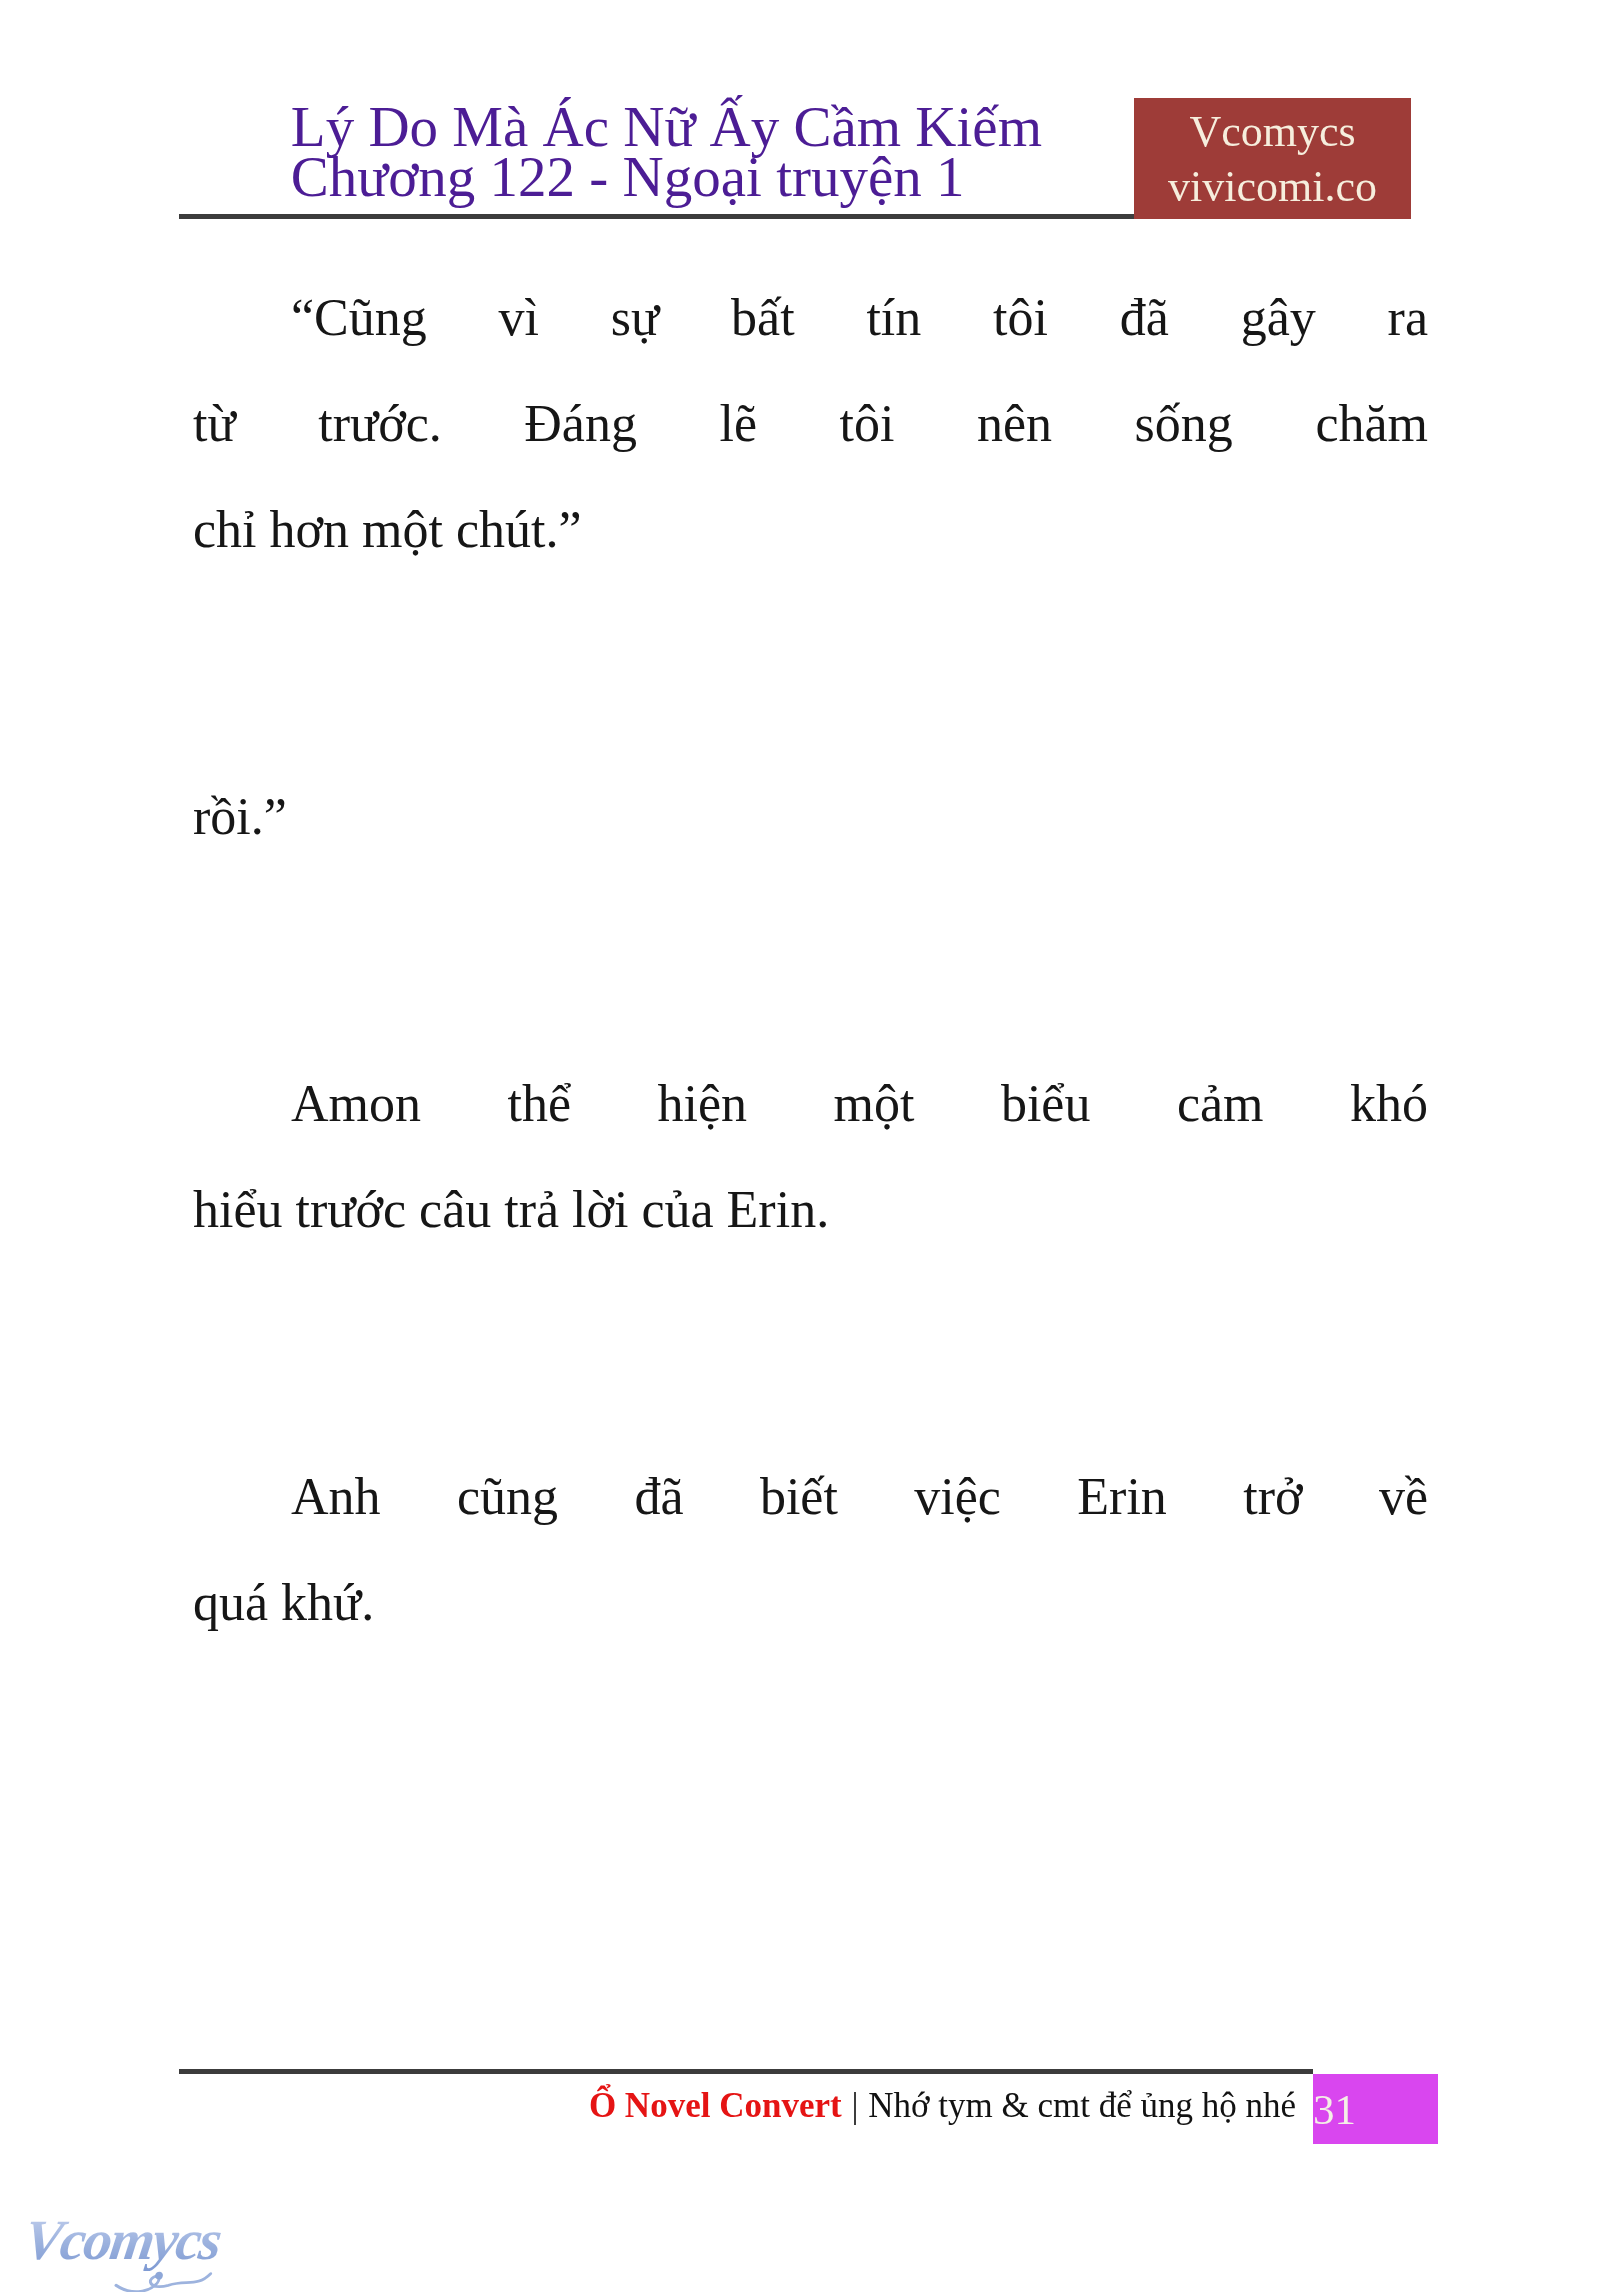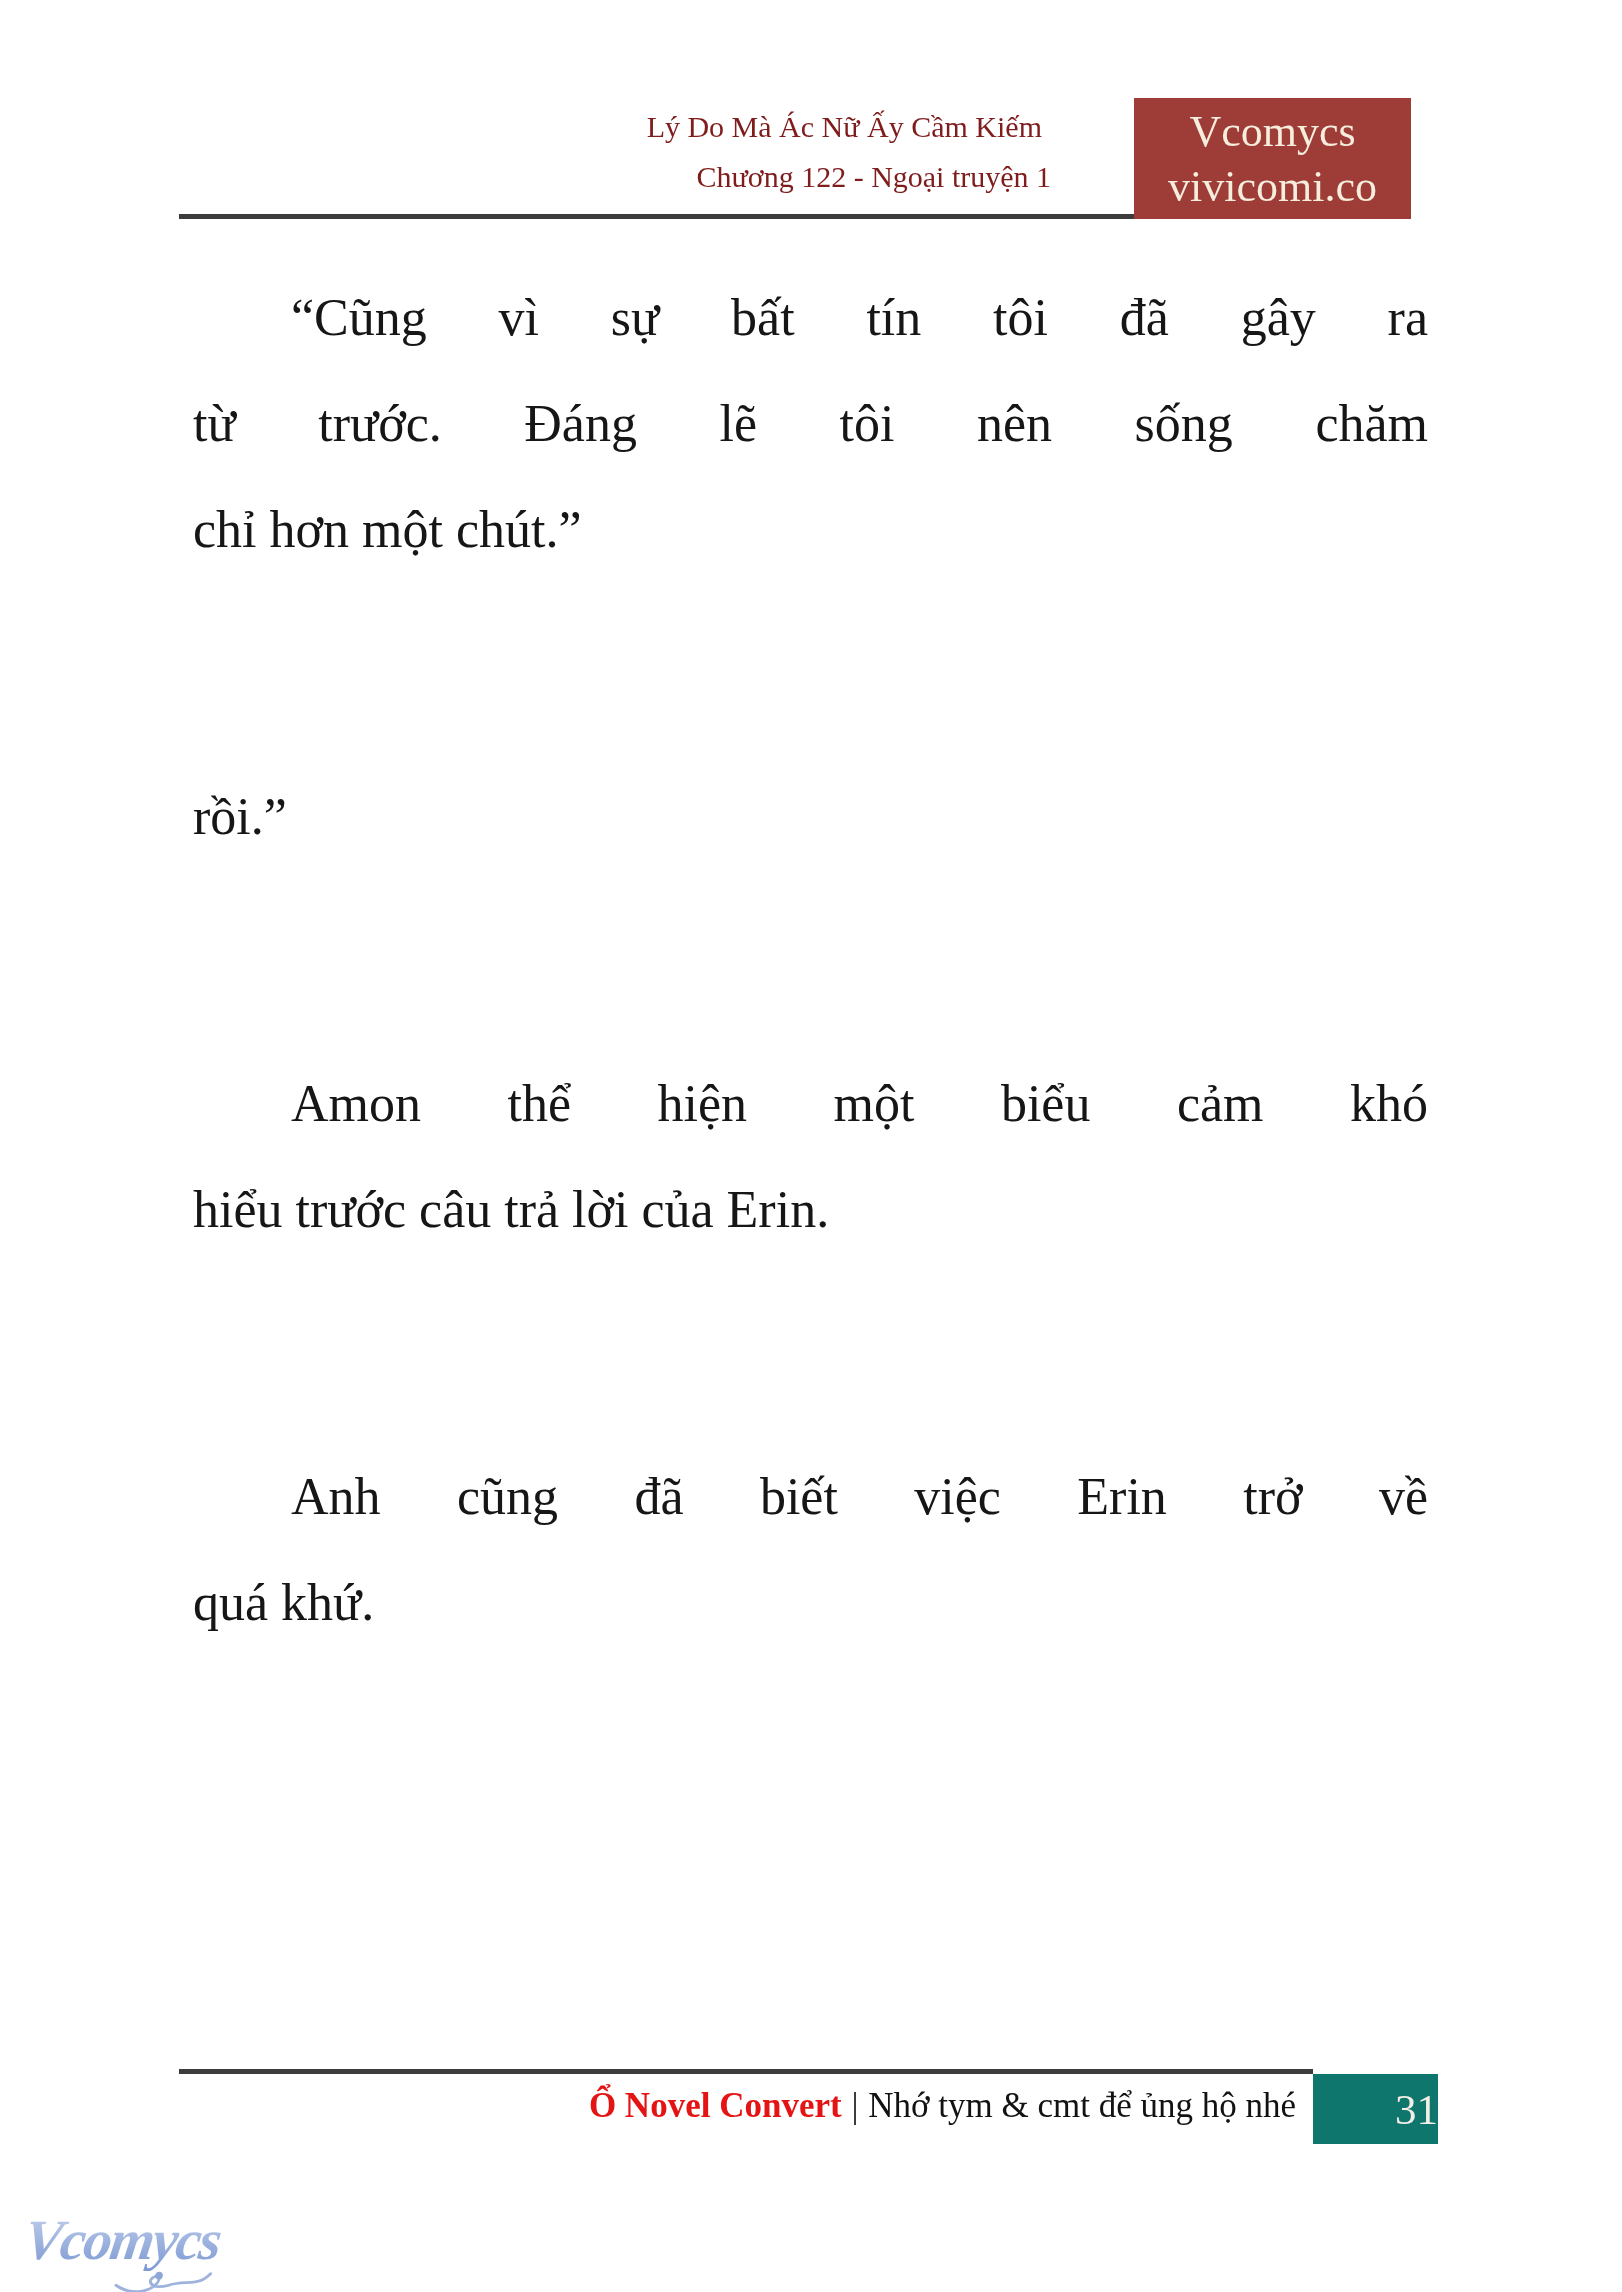--- a/index.html
+++ b/index.html
@@ -12,24 +12,24 @@
     font-family: "Liberation Serif", serif;
     color: #1b1b1b;
     overflow: hidden;
   }
 
   
   .header-text {
     position: absolute;
     top: 102px;
     right: 521px;
-    text-align: center;
-    font-size: 30px;
+    text-align: left;
+    font-size: 57px;
     line-height: 50px;
-    color: #7f1d1d;
+    color: #4c1d95;
     white-space: nowrap;
   }
   .header-text .line1 { display: block; padding-right: 59px; }
   .header-text .line2 { display: block; }
 
   .header-rule {
     position: absolute;
     left: 179px;
     top: 214px;
     width: 955px;
@@ -88,25 +88,25 @@
     color: #121212;
   }
   .footer-brand { color: #e51414; font-weight: bold; }
   .footer-sep { color: #222; padding: 0 9.8px; font-weight: normal; }
   .footer-box {
     position: absolute;
     left: 1313px;
     top: 2074px;
     width: 125px;
     height: 70px;
-    background: #0f766e;
+    background: #d946ef;
     color: #f4efe6;
     display: flex;
     align-items: center;
-    justify-content: flex-end;
+    justify-content: flex-start;
     font-size: 43px;
   }
 
   
   .watermark {
     position: absolute;
     left: 24.5px;
     top: 2207px;
     transform: skewX(-8deg);
   }

